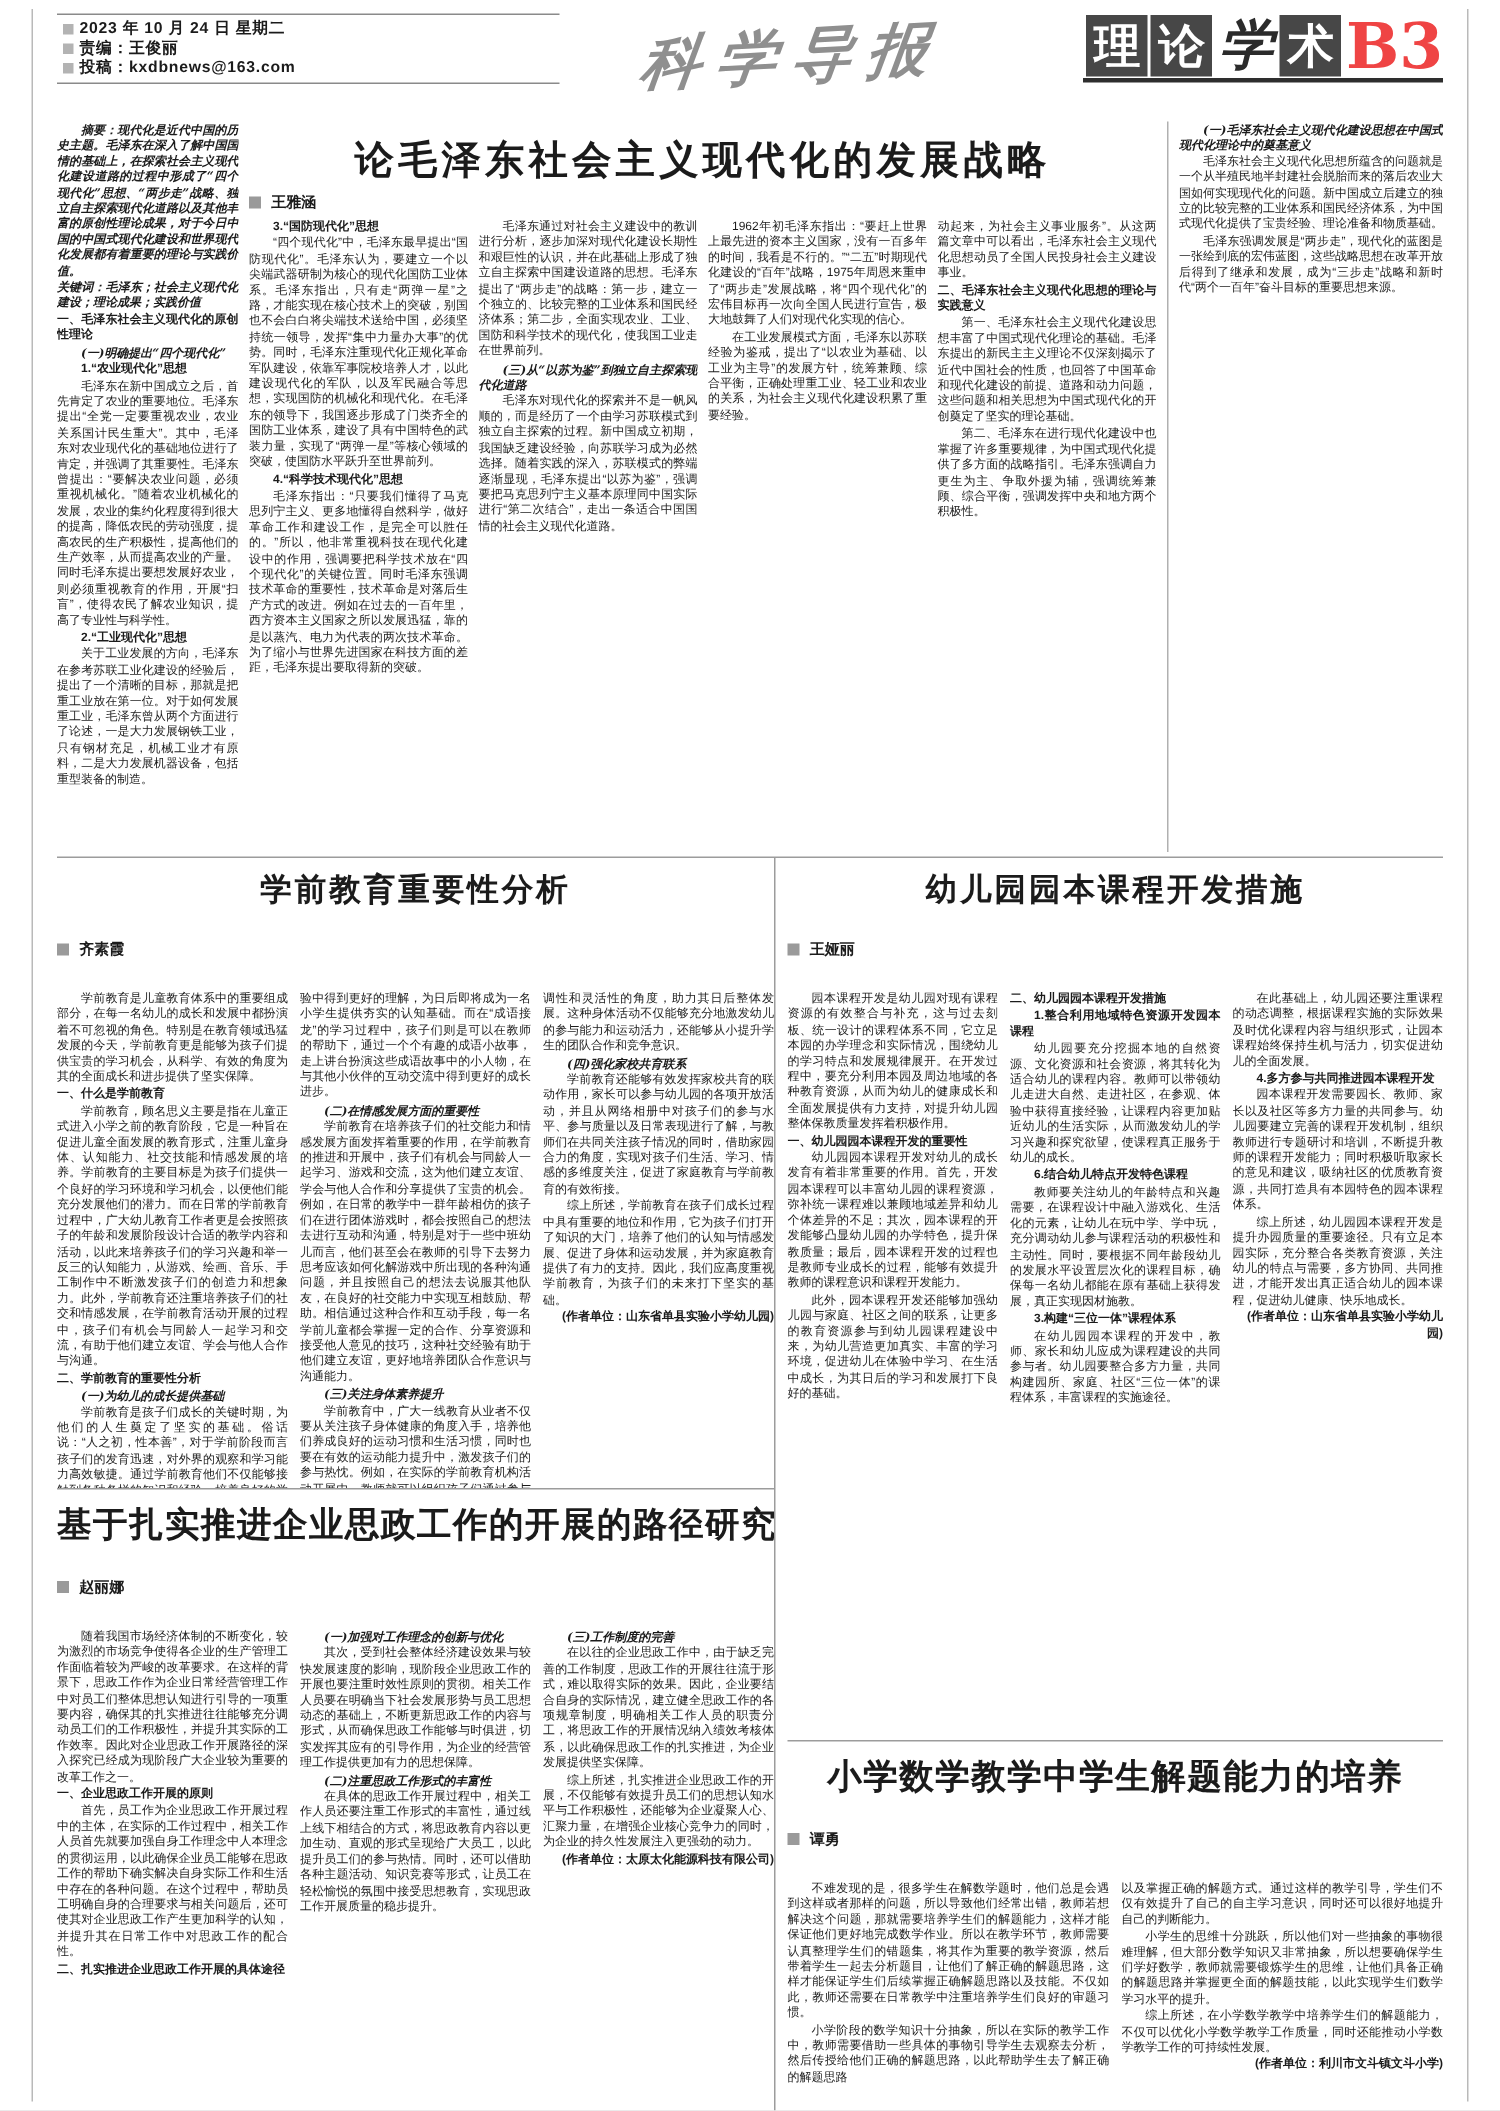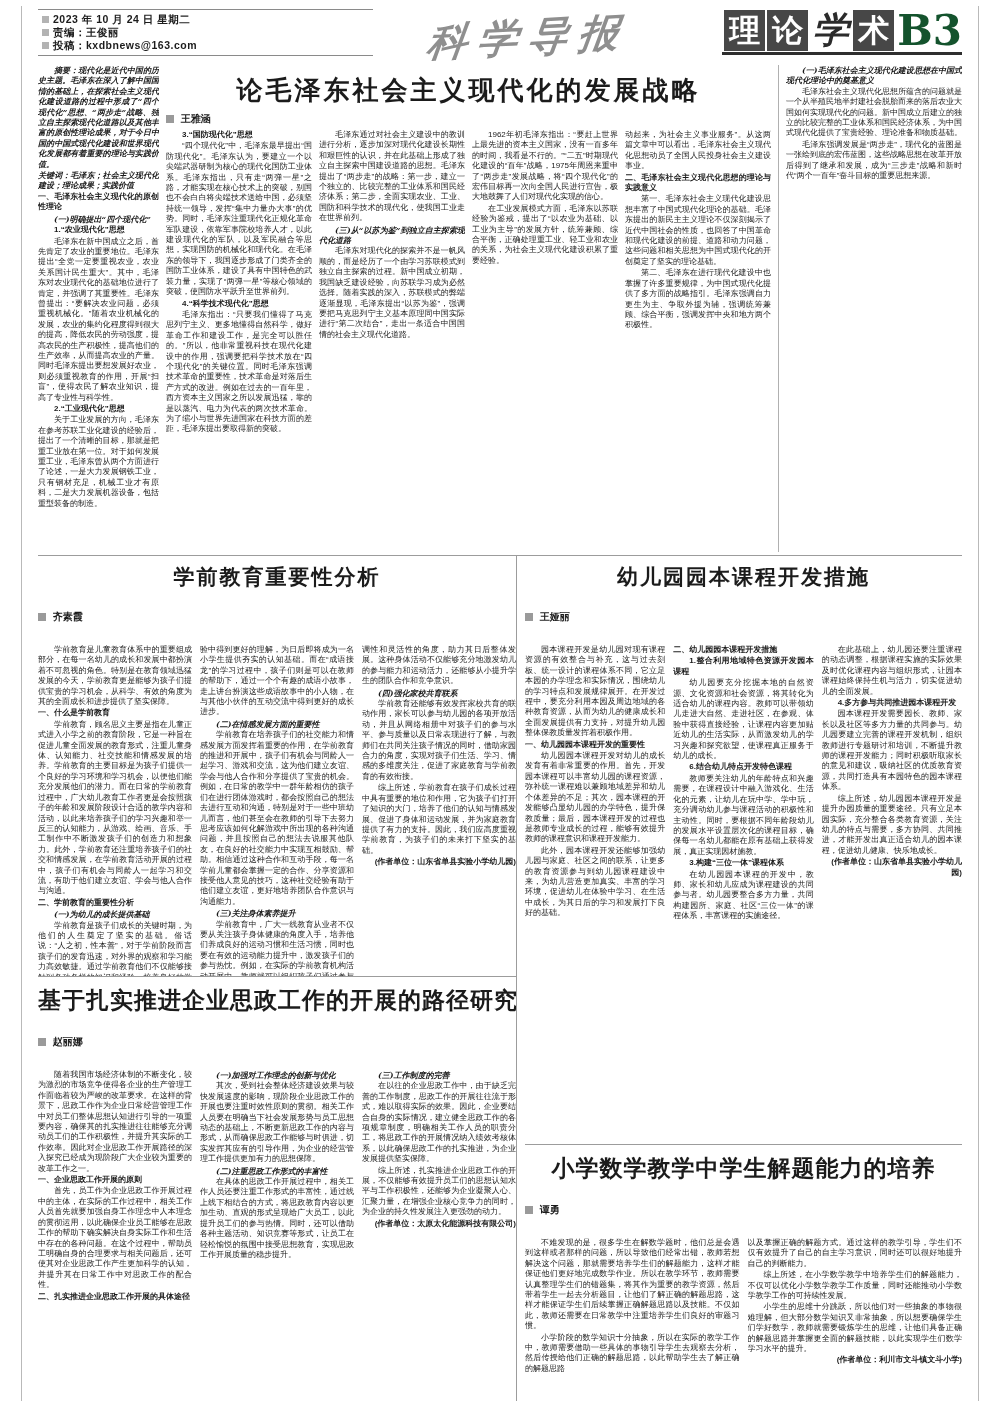--- a/index.html
+++ b/index.html
@@ -14,39 +14,39 @@
         padding:3px 2px 3px 4px;margin-top:3px;box-sizing:border-box;}
   .meta-line{display:flex;align-items:center;font-size:10.5px;font-weight:bold;line-height:13px;letter-spacing:.5px;}
   .sq{display:inline-block;width:7px;height:7px;background:#b3b3b3;margin-right:4px;flex:none;}
   .logo{font-family:"DejaVu Serif",serif;font-style:italic;font-weight:bold;font-size:40px;
         color:#8f8f8f;letter-spacing:10px;transform:skewX(-10deg) rotate(-3deg);margin:4px 0 0 55px;white-space:nowrap;}
   .hspace{flex:1;}
   .banner{display:flex;align-items:flex-end;border-bottom:3px solid #2e2e2e;padding-bottom:1px;margin-top:4px;}
   .bansq{width:41px;height:41px;background:#474747;color:#fff;font-family:"DejaVu Serif",serif;
          font-weight:bold;font-size:31px;display:flex;align-items:center;justify-content:center;margin-left:2px;}
   .bansq.alt{background:#fff;color:#2b2b2b;font-style:italic;transform:none;font-size:36px;}
-  .banpage{font-family:"DejaVu Serif",serif;font-weight:bold;font-size:42px;line-height:40px;color:#14532d;margin-left:3px;}
+  .banpage{font-family:"DejaVu Serif",serif;font-weight:bold;font-size:42px;line-height:40px;color:#ef4444;margin-left:3px;}
 
   
   .col{font-size:8px;line-height:10.4px;text-align:justify;overflow:hidden;}
   .col>div{margin:0 0 1px 0;}
   .b-p{text-indent:2em;}
   .b-cont{text-indent:0;}
   .b-h1{font-weight:bold;text-indent:0;margin:2px 0;}
   .b-h2{font-weight:bold;text-indent:2em;margin:2px 0;font-family:"DejaVu Serif",serif;font-style:italic;}
   .b-h3{font-weight:bold;text-indent:2em;margin:2px 0;}
   .b-abs{font-family:"DejaVu Serif",serif;font-style:italic;text-indent:2em;font-weight:bold;}
   .b-kw{font-family:"DejaVu Serif",serif;font-style:italic;text-indent:0;font-weight:bold;}
   .b-attr{font-weight:bold;text-align:right;text-indent:0;margin-top:2px;}
 
   .byline{text-align:left;font-size:10px;font-weight:bold;margin:1px 0 4px 0;}
   .byline .sq{width:8px;height:8px;background:#9a9a9a;position:relative;top:1px;}
 
   
-  .art1{display:flex;gap:7px;margin-top:3px;height:487px;border-bottom:1px solid #9c9c9c;
+  .art1{display:flex;gap:7px;margin-top:19px;height:487px;border-bottom:1px solid #9c9c9c;
         padding-bottom:3px;box-sizing:content-box;}
   .a1colA{flex:none;width:121px;}
   .a1mid{flex:1;display:flex;flex-direction:column;}
   .a1title{font-family:"DejaVu Serif",serif;font-weight:bold;font-size:26px;letter-spacing:3px;
            text-align:center;margin:8px 0 3px 0;white-space:nowrap;}
   .a1mcols{display:flex;gap:7px;flex:1;min-height:0;}
   .a1mcols .col{flex:1;}
   .a1colG{flex:none;width:176px;border-left:1px solid #b0b0b0;padding-left:7px;}
 
   
@@ -248,22 +248,22 @@
           <span class="sq"></span>
           <span>谭勇</span>
         </div>
         <div class="cols">
           <div class="col">
                 <div class="b-p">不难发现的是，很多学生在解数学题时，他们总是会遇到这样或者那样的问题，所以导致他们经常出错，教师若想解决这个问题，那就需要培养学生们的解题能力，这样才能保证他们更好地完成数学作业。所以在教学环节，教师需要认真整理学生们的错题集，将其作为重要的教学资源，然后带着学生一起去分析题目，让他们了解正确的解题思路，这样才能保证学生们后续掌握正确解题思路以及技能。不仅如此，教师还需要在日常教学中注重培养学生们良好的审题习惯。</div>
                 <div class="b-p">小学阶段的数学知识十分抽象，所以在实际的教学工作中，教师需要借助一些具体的事物引导学生去观察去分析，然后传授给他们正确的解题思路，以此帮助学生去了解正确的解题思路</div>
               </div>
           <div class="col">
                 <div class="b-cont">以及掌握正确的解题方式。通过这样的教学引导，学生们不仅有效提升了自己的自主学习意识，同时还可以很好地提升自己的判断能力。</div>
+                <div class="b-p">小学生的思维十分跳跃，所以他们对一些抽象的事物很难理解，但大部分数学知识又非常抽象，所以想要确保学生们学好数学，教师就需要锻炼学生的思维，让他们具备正确的解题思路并掌握更全面的解题技能，以此实现学生们数学学习水平的提升。</div>
                 <div class="b-p">综上所述，在小学数学教学中培养学生们的解题能力，不仅可以优化小学数学教学工作质量，同时还能推动小学数学教学工作的可持续性发展。</div>
-                <div class="b-p">小学生的思维十分跳跃，所以他们对一些抽象的事物很难理解，但大部分数学知识又非常抽象，所以想要确保学生们学好数学，教师就需要锻炼学生的思维，让他们具备正确的解题思路并掌握更全面的解题技能，以此实现学生们数学学习水平的提升。</div>
                 <div class="b-attr">(作者单位：利川市文斗镇文斗小学)</div>
               </div>
         </div>
       </section>
     </div>
 
   </div>
  </div>
 </div>
 

